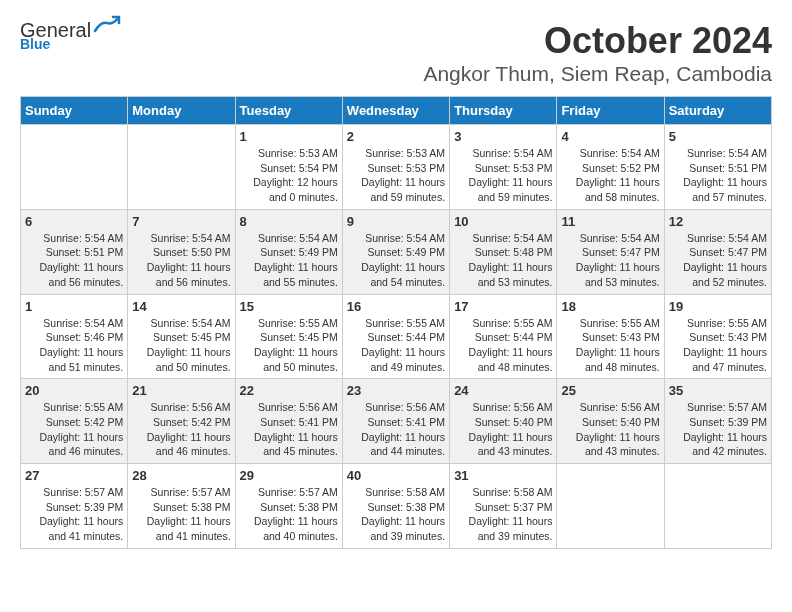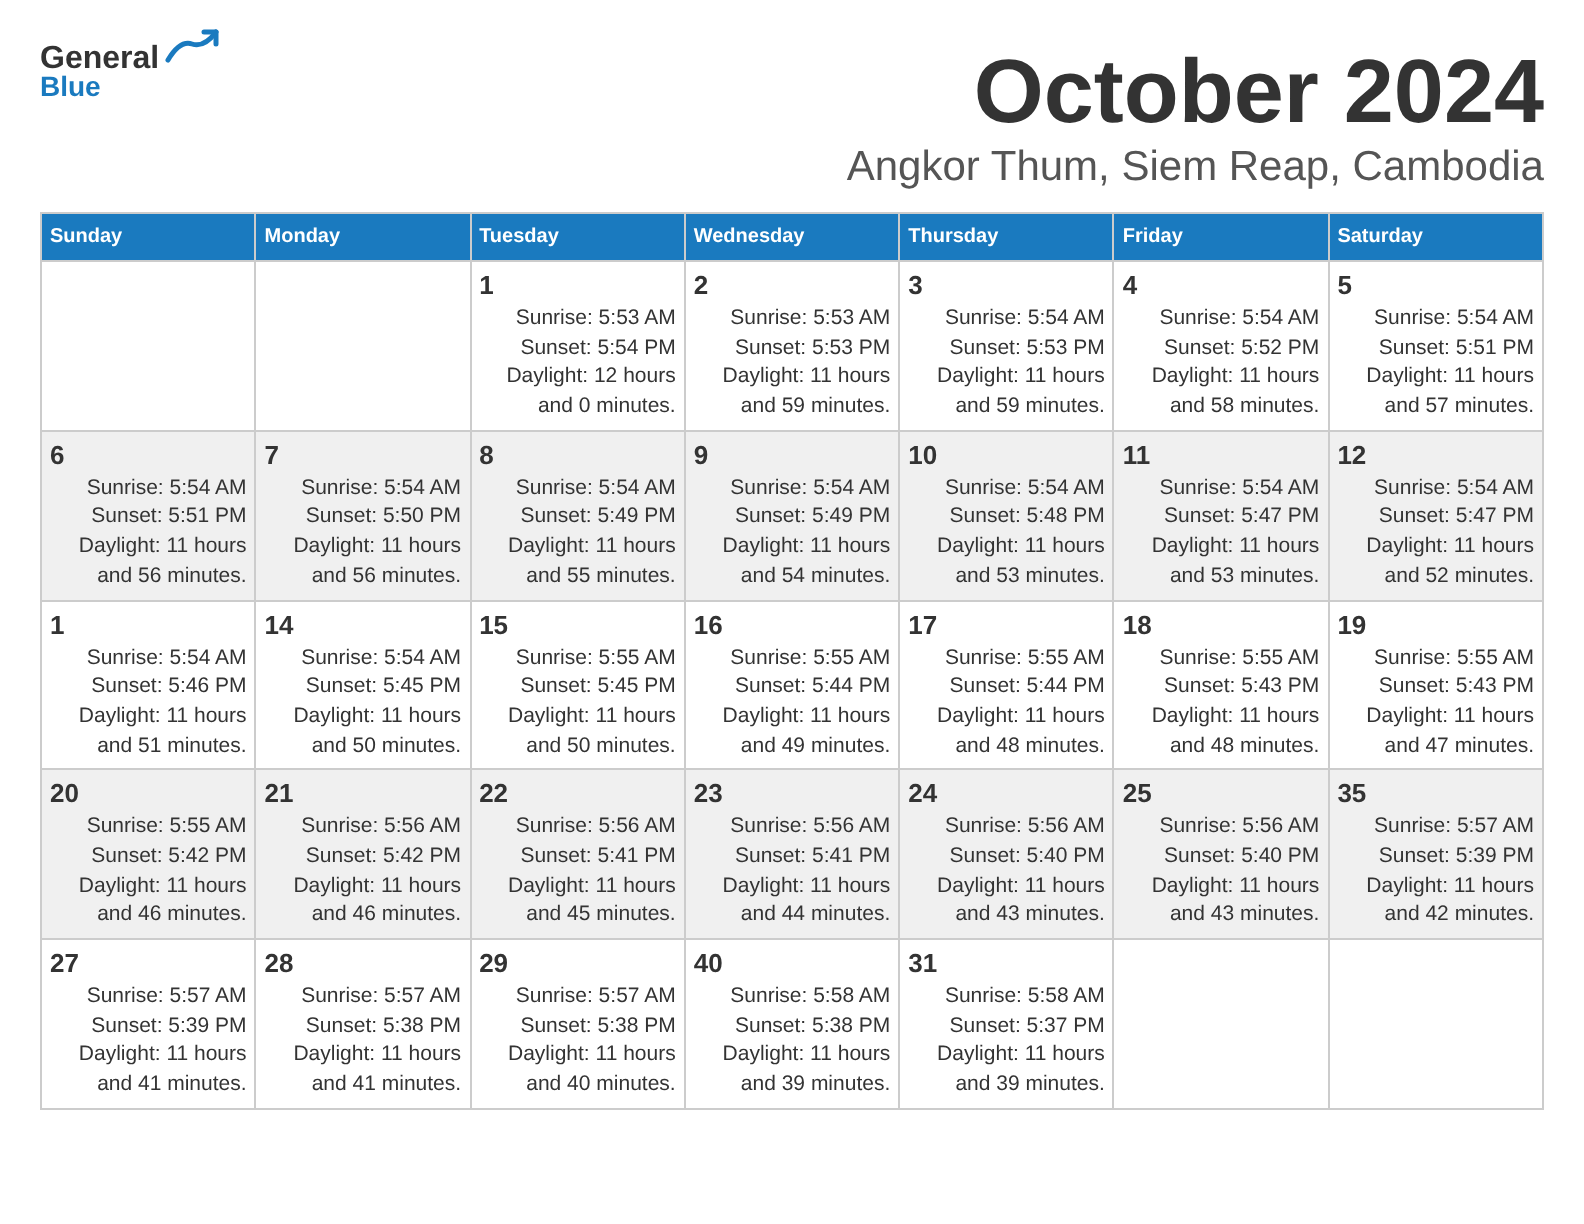--- a/index.html
+++ b/index.html
@@ -18,39 +18,39 @@
     }
     .logo {
       display: flex;
       flex-direction: column;
       align-items: flex-start;
     }
     .title-area {
       text-align: right;
     }
     .month-title {
-      font-size: 45px;
+      font-size: 36px;
       font-weight: bold;
       color: #333;
     }
     .subtitle {
       font-size: 21px;
       color: #555;
     }
     .calendar-table {
       width: 100%;
       border-collapse: collapse;
       font-size: 11px;
     }
     .calendar-table th {
       background-color: #1a7abf;
       color: #fff;
       padding: 6px 4px;
       text-align: left;
-      font-size: 10px;
+      font-size: 13px;
       font-weight: bold;
       border: 1px solid #ccc;
     }
     .calendar-table td {
       border: 1px solid #ccc;
       vertical-align: top;
       padding: 4px;
       width: calc(100% / 7);
       min-height: 80px;
       background: #fff;
@@ -82,21 +82,21 @@
     .row-white td { background-color: #ffffff; }
     .row-gray td { background-color: #f0f0f0; }
     .row-white td.empty-cell { background-color: #ffffff !important; }
   </style>
 </head>
 <body>
 
 <div class="header">
   <div class="logo">
     <div style="display:flex; align-items:center;">
-      <div style="font-size:16px; font-weight:bold; line-height:1;">
+      <div style="font-size:20px; font-weight:normal; line-height:1;">
         <span style="color:#333;">General</span>
       </div>
       <div style="margin-left:2px; margin-top:-8px;">
         
         <svg width="28" height="22" viewBox="0 0 28 22">
           <path d="M2 18 Q8 8 14 10 Q20 12 26 4" stroke="#1a7abf" stroke-width="2.5" fill="none" stroke-linecap="round"></path>
           <path d="M20 4 L26 4 L26 10" stroke="#1a7abf" stroke-width="2.5" fill="none" stroke-linecap="round" stroke-linejoin="round"></path>
         </svg>
       </div>
     </div>

